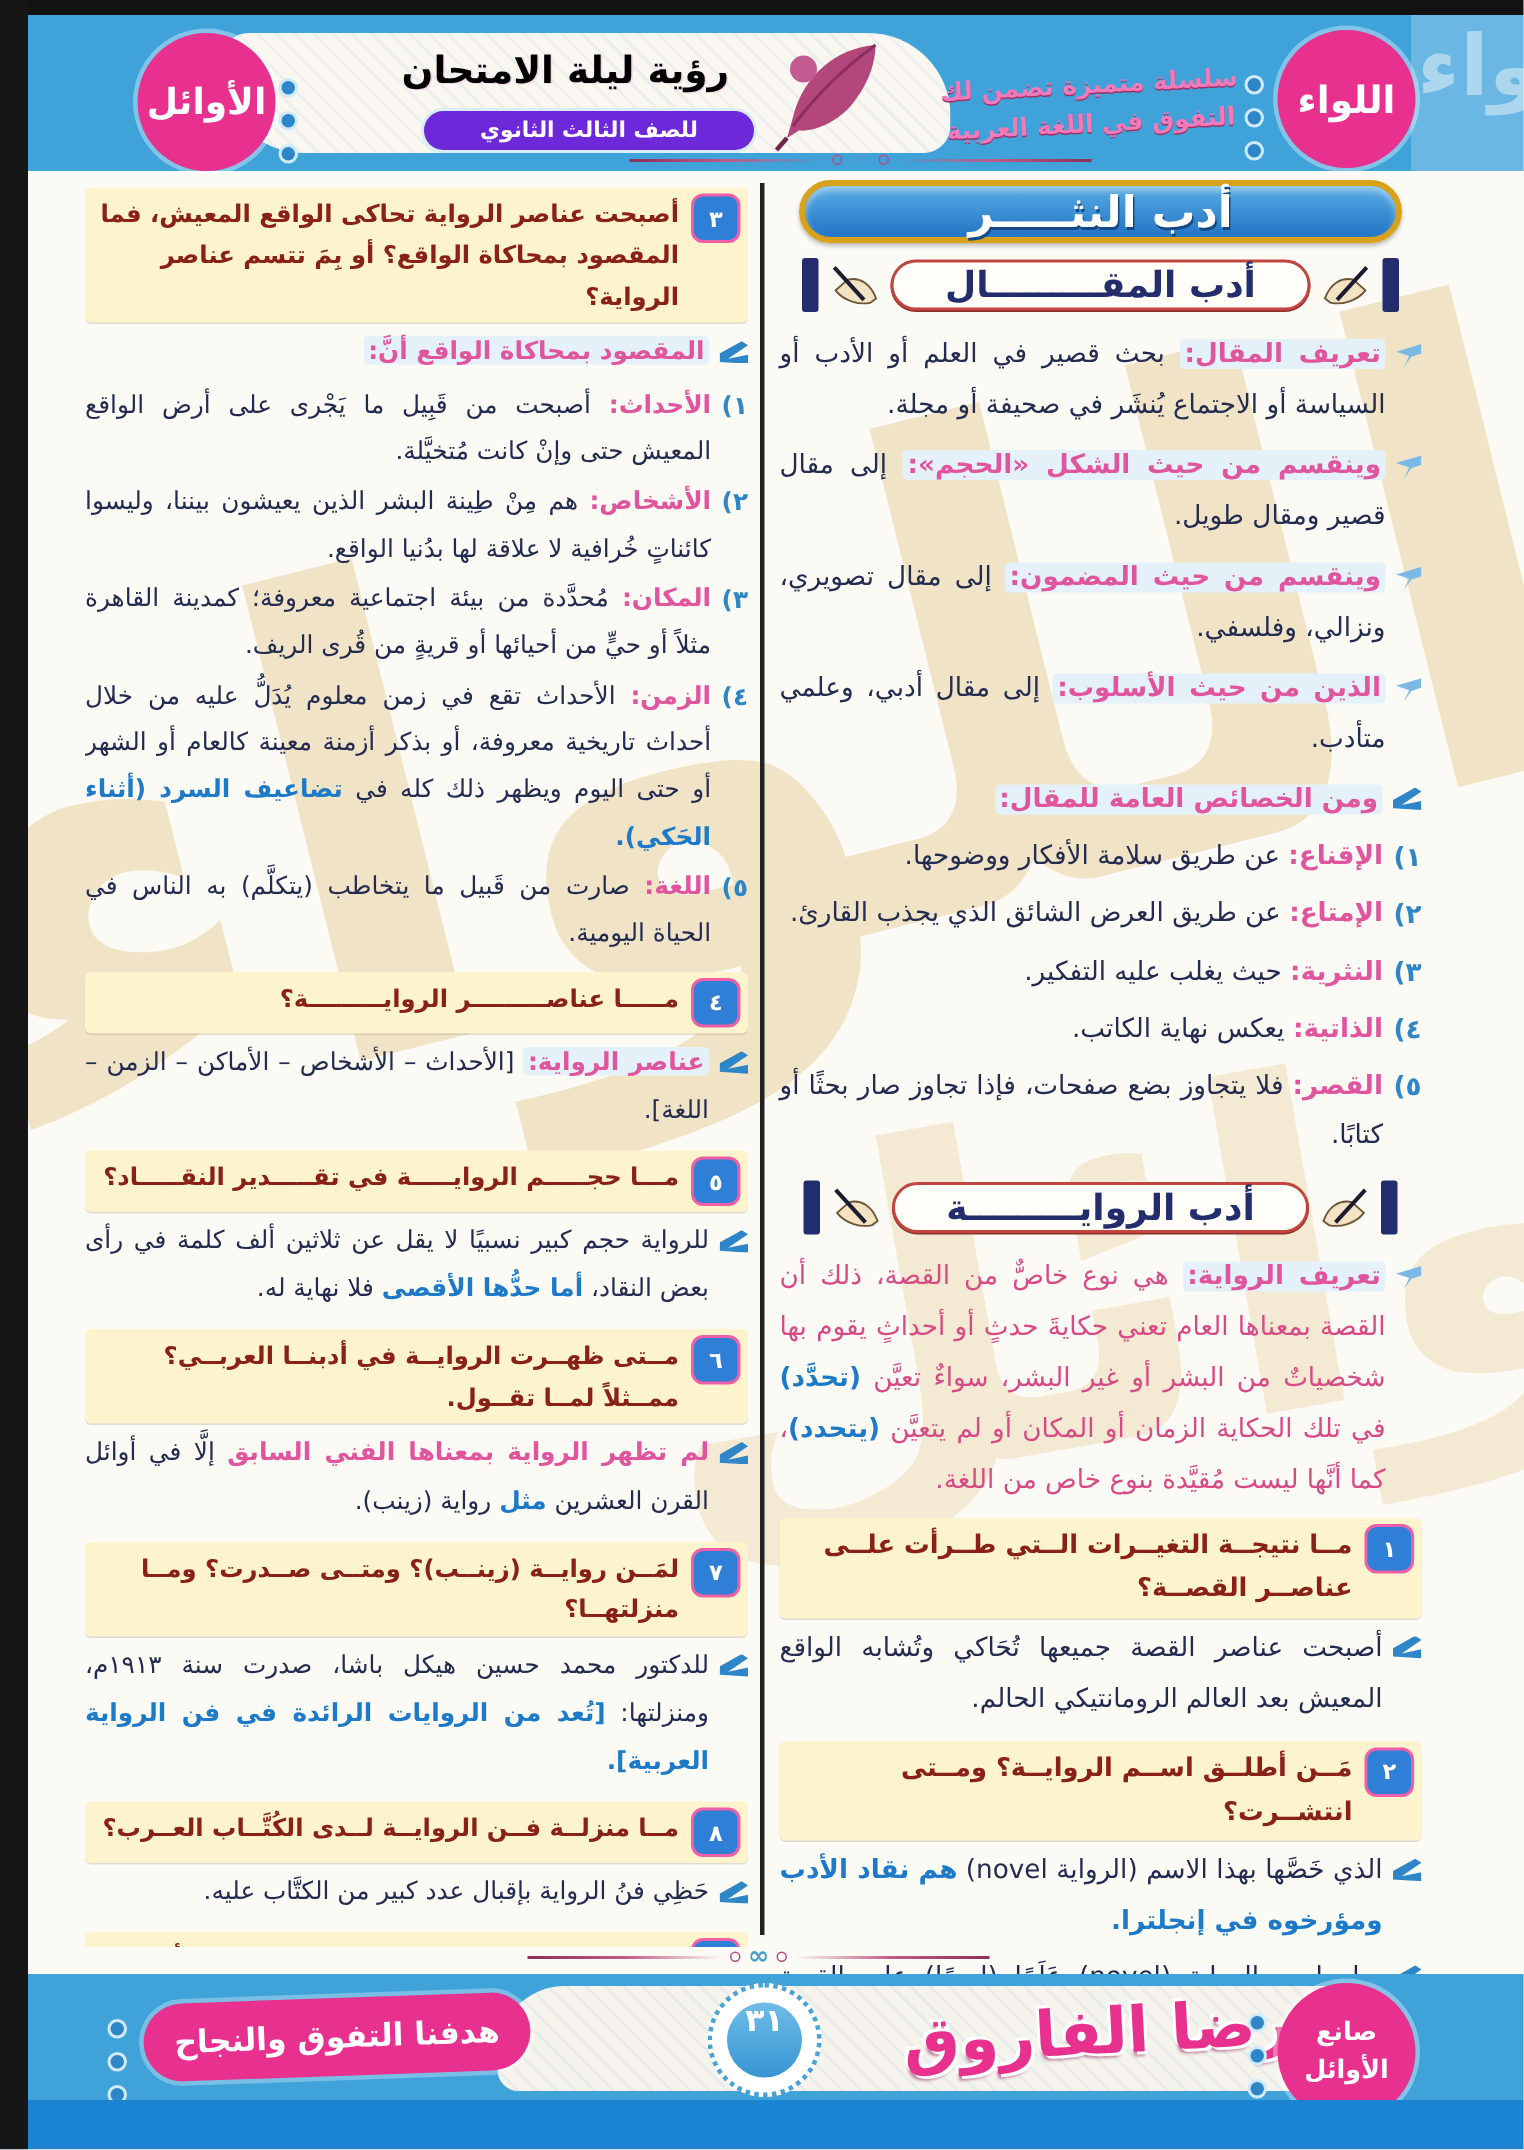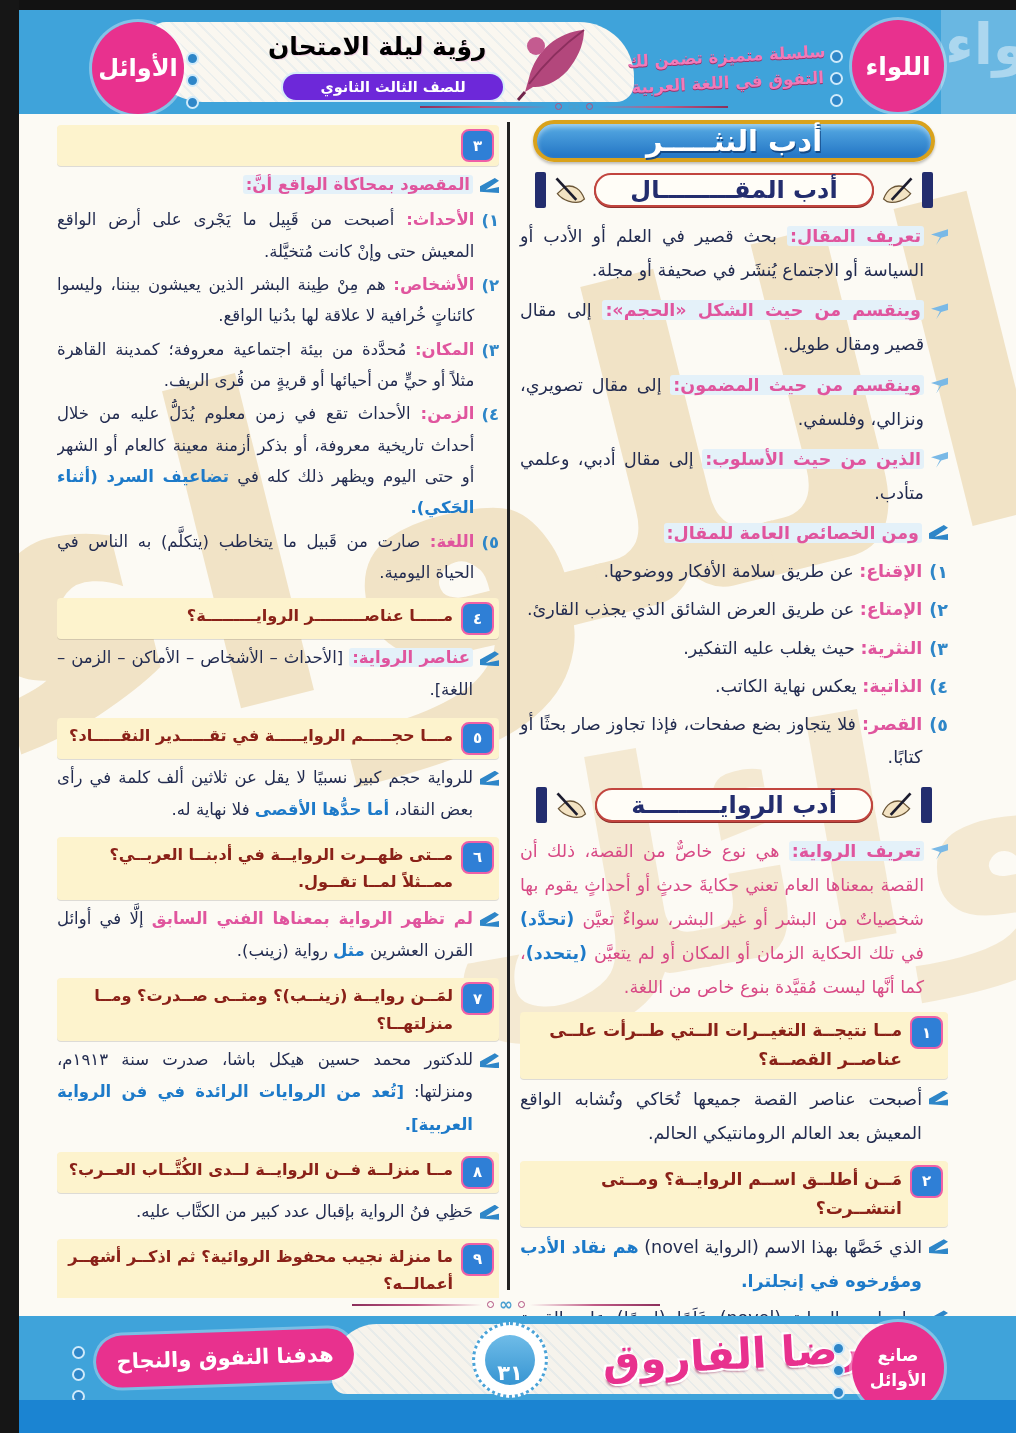--- a/index.html
+++ b/index.html
@@ -98,21 +98,21 @@
   .ftr-strip{position:absolute;top:1400px;left:0;right:0;height:33px;background:#1b84d2;z-index:4;}
   .ftr-panel{position:absolute;top:8px;left:332px;width:578px;height:70px;background:#f6f3ec;
              border-radius:45px 14px 45px 14px;
              background-image:repeating-linear-gradient(45deg,rgba(110,170,215,.10) 0 2px,transparent 2px 9px);}
   .goal-pill{position:absolute;top:16px;left:96px;width:258px;height:52px;background:#e8318e;border-radius:28px;
              display:flex;align-items:center;justify-content:center;color:#fff;font-size:21px;font-weight:bold;
              transform:rotate(-2deg);box-shadow:0 0 0 3px rgba(255,255,255,.3);z-index:5;}
   .page-orn{position:absolute;top:6px;left:472px;width:70px;height:70px;border-radius:50%;
             background:#fff;border:3px dotted #4aa3d8;display:flex;align-items:center;justify-content:center;z-index:5;}
   .page-orn .inner{width:50px;height:50px;border-radius:50%;background:linear-gradient(180deg,#6fbce8,#3795d2);
-            color:#fff;font-size:21px;font-weight:bold;display:flex;align-items:flex-end;justify-content:center;}
+            color:#fff;font-size:21px;font-weight:bold;display:flex;align-items:flex-start;justify-content:center;}
   .author{position:absolute;top:14px;left:592px;width:280px;text-align:center;font-size:42px;font-weight:bold;
           color:#e8318e;transform:rotate(-3deg);
           text-shadow:2px 2px 0 #fff, -2px -2px 0 #fff, 0 3px 2px rgba(140,30,90,.5);z-index:5;}
   .maker{position:absolute;top:6px;left:852px;width:92px;height:92px;border-radius:50%;background:#e8318e;
          display:flex;flex-direction:column;align-items:center;justify-content:center;color:#fff;
          font-size:17px;font-weight:bold;line-height:1.5;box-shadow:0 0 0 3px rgba(255,255,255,.35);z-index:5;}
 </style>
 </head>
 <body>
 
@@ -268,20 +268,21 @@
         <span class="mk-pen"></span>
         <span class="body"><span class="seg-dark">صار اسم الرواية (novel) عَلَمًا (اسمًا) على القصة الطويلة </span><span class="seg-blue">منذ النصف الأخير من القرن الثامن عشر.</span></span>
       </div>
     </div>
   </div>
 
   <div class="col col-left">
     <div class="qblock">
       <div class="qbar">
         <span class="qnum">٣</span>
+        <span class="qtext">أصبحت عناصر الرواية تحاكى الواقع المعيش، فما المقصود بمحاكاة الواقع؟ أو بِمَ تتسم عناصر الرواية؟</span>
       </div>
       <div class="ans">
         <span class="mk-pen"></span>
         <span class="body"><span class="lbl-hl">المقصود بمحاكاة الواقع أنَّ:</span></span>
       </div>
       <div class="char">
         <span class="cnum">١)</span>
         <span class="body"><span class="lbl">الأحداث:</span> <span><span class="seg-dark">أصبحت من قَبِيل ما يَجْرى على أرض الواقع المعيش حتى وإنْ كانت مُتخيَّلة.</span></span></span>
       </div>
       <div class="char">

